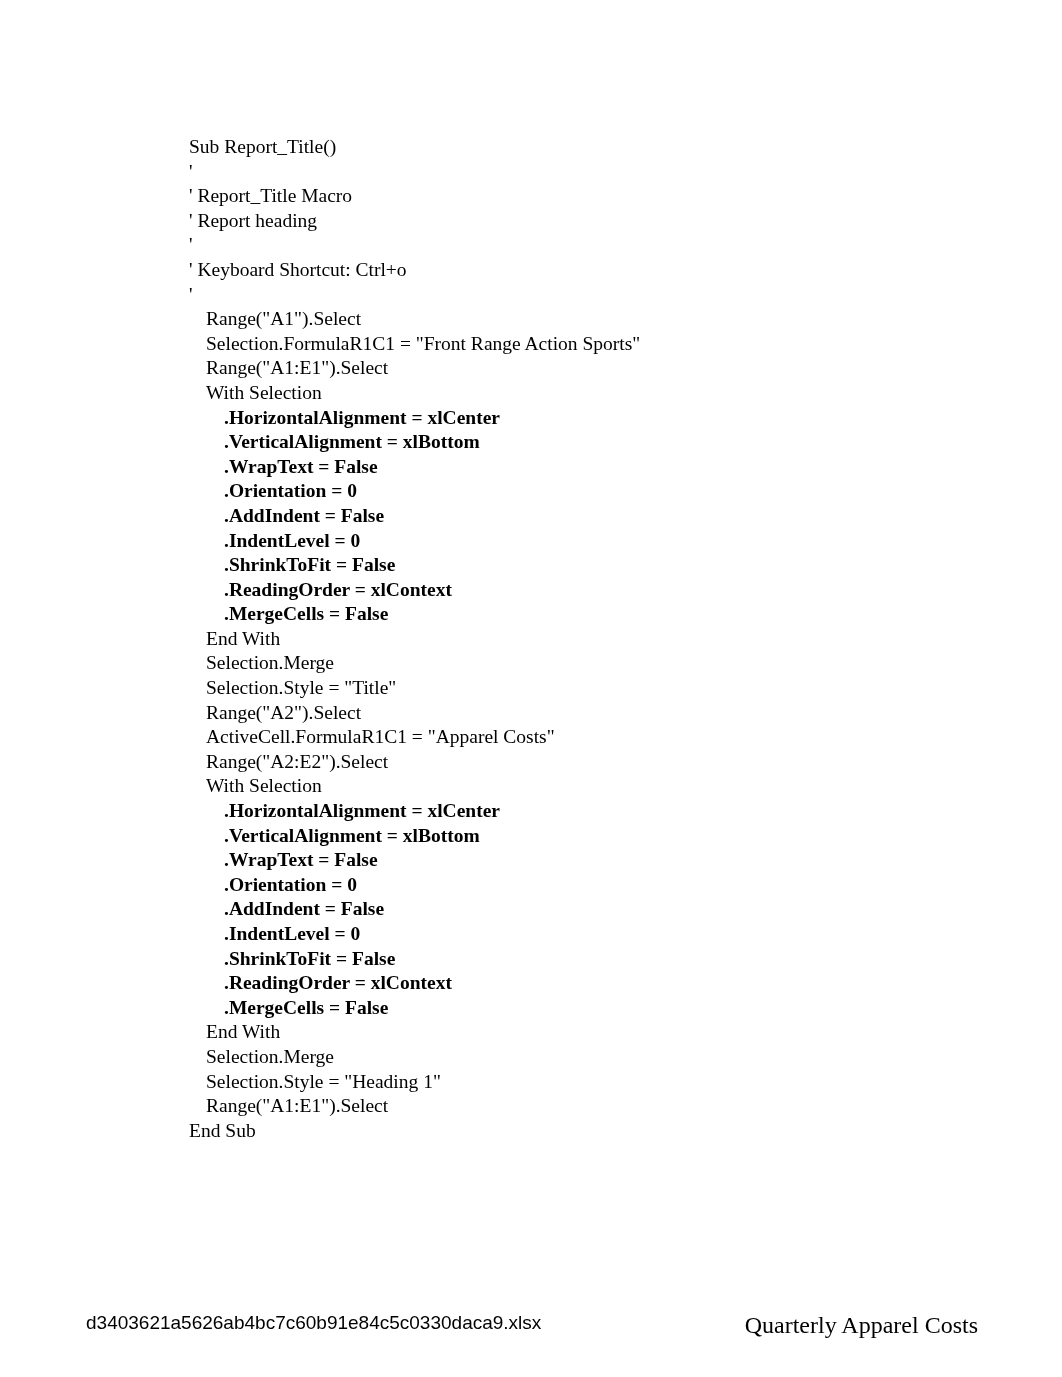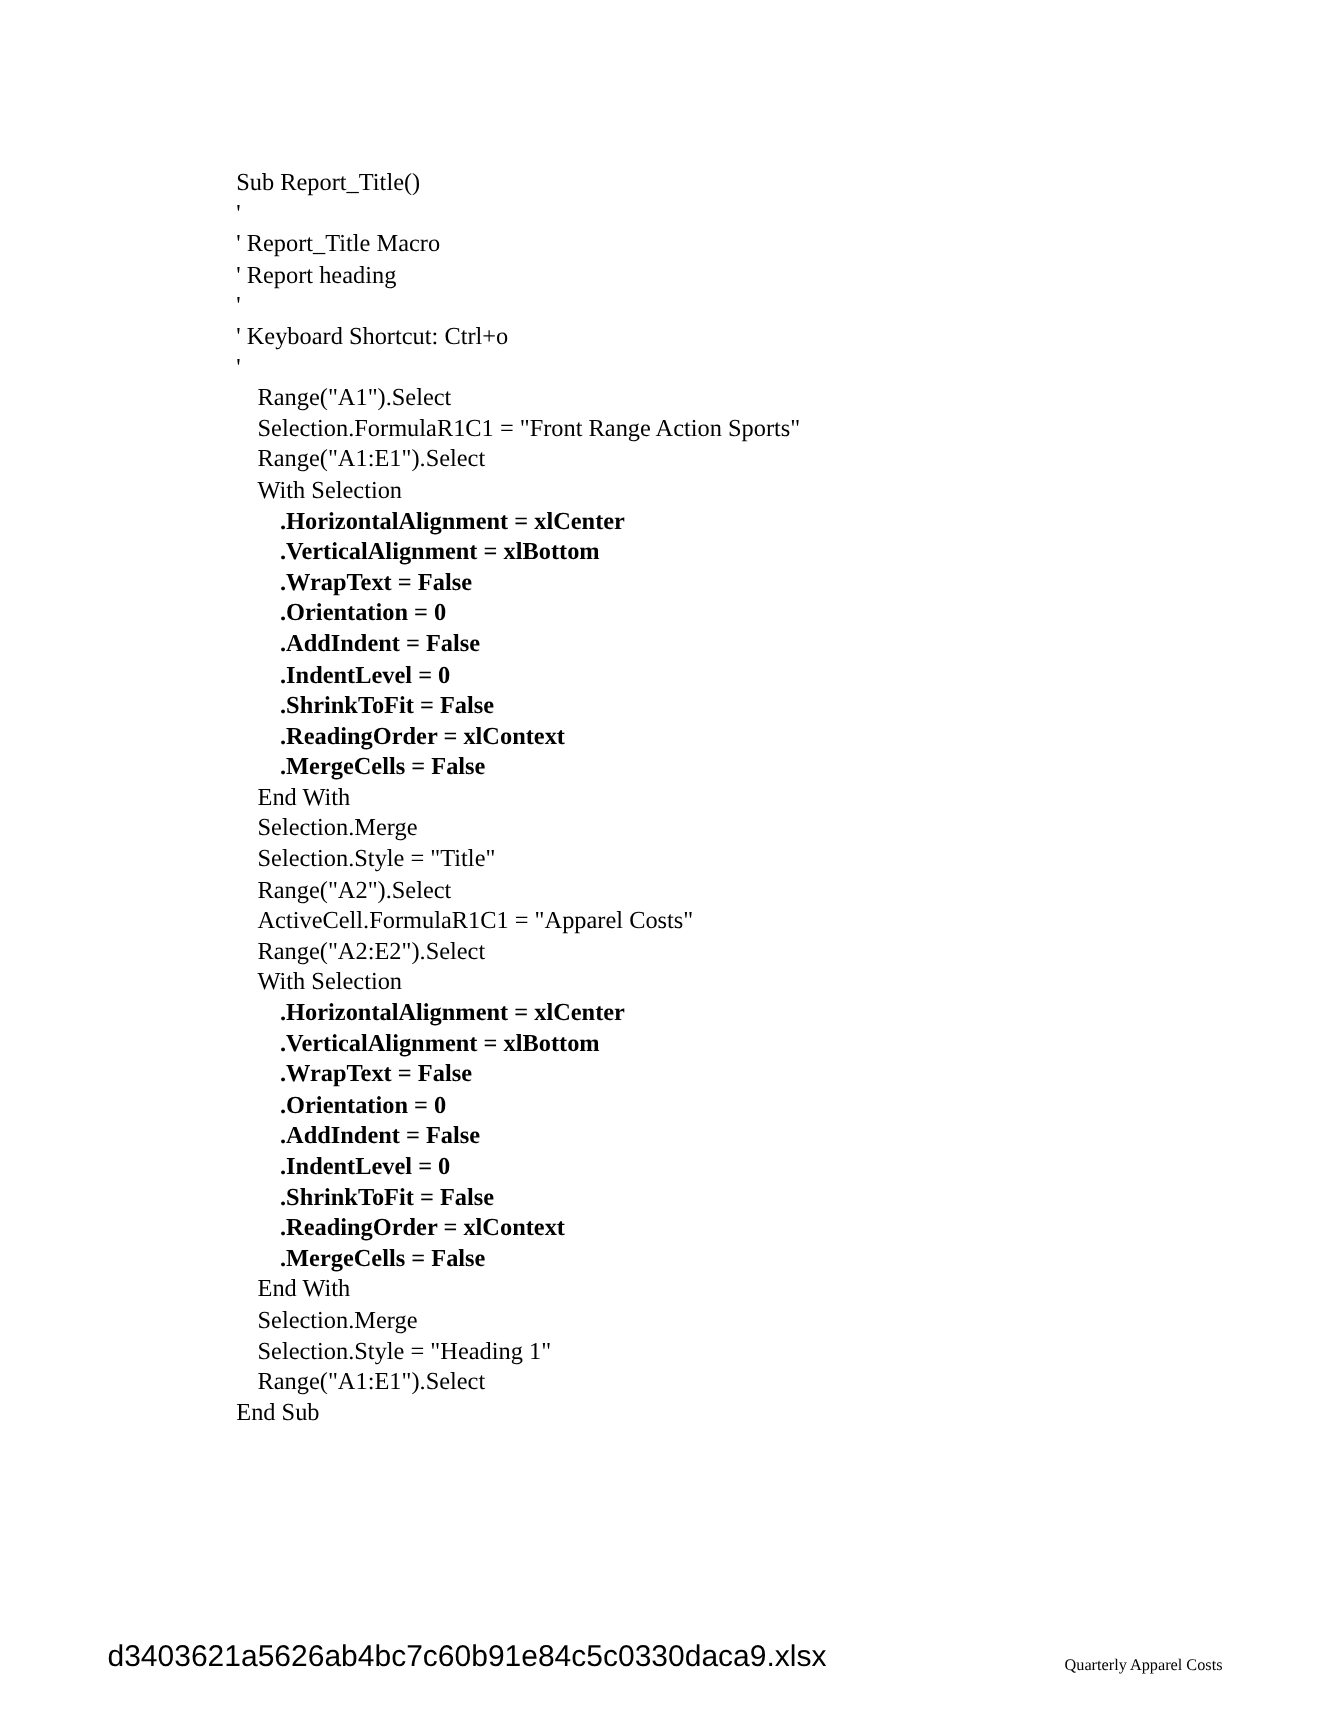--- a/index.html
+++ b/index.html
@@ -39,33 +39,32 @@
     left: 0;
     top: 1312px;
     width: 1062px;
     height: 40px;
   }
   .footer-left {
     position: absolute;
     left: 86px;
     top: 0px;
     font-family: "Liberation Sans", "DejaVu Sans", sans-serif;
-    font-size: 24px;
+    font-size: 19px;
     color: #000000;
     white-space: pre;
   }
   .footer-right {
     position: absolute;
     right: 84px;
     top: 0px;
     font-family: "Liberation Serif", "DejaVu Serif", serif;
-    font-size: 13px;
+    font-size: 24px;
     color: #000000;
     white-space: pre;
-    margin-top: 12px;
   }
 </style>
 </head>
 <body>
 
 <div class="page">
 
   <div class="code-block"><div class="code-line indent-0">Sub Report_Title()</div><div class="code-line indent-0">'</div><div class="code-line indent-0">' Report_Title Macro</div><div class="code-line indent-0">' Report heading</div><div class="code-line indent-0">'</div><div class="code-line indent-0">' Keyboard Shortcut: Ctrl+o</div><div class="code-line indent-0">'</div><div class="code-line indent-1">Range("A1").Select</div><div class="code-line indent-1">Selection.FormulaR1C1 = "Front Range Action Sports"</div><div class="code-line indent-1">Range("A1:E1").Select</div><div class="code-line indent-1">With Selection</div><div class="code-line indent-2">.HorizontalAlignment = xlCenter</div><div class="code-line indent-2">.VerticalAlignment = xlBottom</div><div class="code-line indent-2">.WrapText = False</div><div class="code-line indent-2">.Orientation = 0</div><div class="code-line indent-2">.AddIndent = False</div><div class="code-line indent-2">.IndentLevel = 0</div><div class="code-line indent-2">.ShrinkToFit = False</div><div class="code-line indent-2">.ReadingOrder = xlContext</div><div class="code-line indent-2">.MergeCells = False</div><div class="code-line indent-1">End With</div><div class="code-line indent-1">Selection.Merge</div><div class="code-line indent-1">Selection.Style = "Title"</div><div class="code-line indent-1">Range("A2").Select</div><div class="code-line indent-1">ActiveCell.FormulaR1C1 = "Apparel Costs"</div><div class="code-line indent-1">Range("A2:E2").Select</div><div class="code-line indent-1">With Selection</div><div class="code-line indent-2">.HorizontalAlignment = xlCenter</div><div class="code-line indent-2">.VerticalAlignment = xlBottom</div><div class="code-line indent-2">.WrapText = False</div><div class="code-line indent-2">.Orientation = 0</div><div class="code-line indent-2">.AddIndent = False</div><div class="code-line indent-2">.IndentLevel = 0</div><div class="code-line indent-2">.ShrinkToFit = False</div><div class="code-line indent-2">.ReadingOrder = xlContext</div><div class="code-line indent-2">.MergeCells = False</div><div class="code-line indent-1">End With</div><div class="code-line indent-1">Selection.Merge</div><div class="code-line indent-1">Selection.Style = "Heading 1"</div><div class="code-line indent-1">Range("A1:E1").Select</div><div class="code-line indent-0">End Sub</div></div>
 
   <div class="footer">

